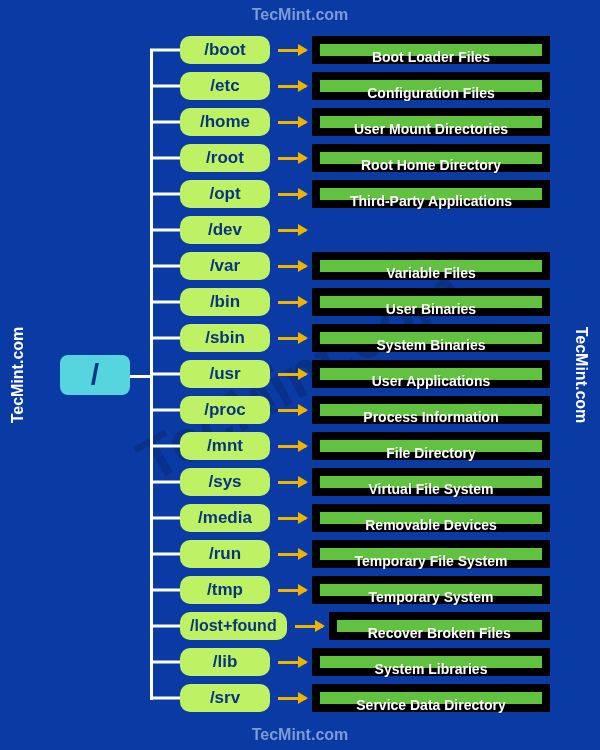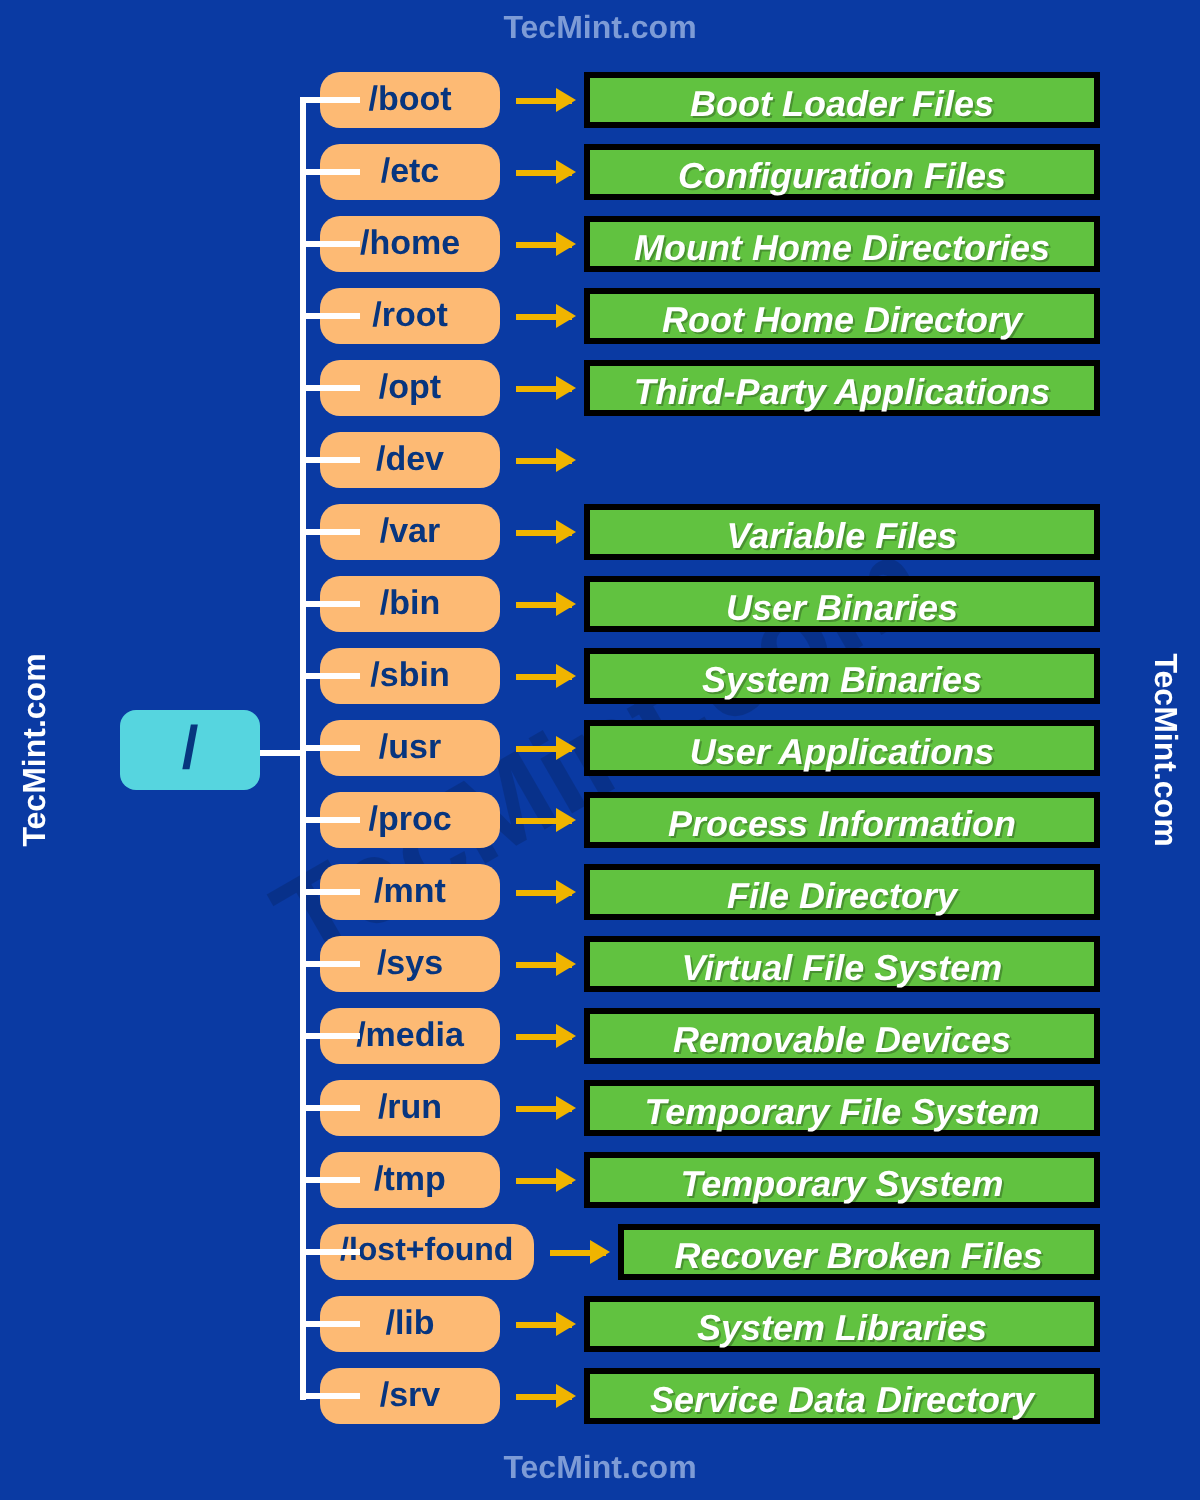--- a/index.html
+++ b/index.html
@@ -47,38 +47,38 @@
   }
   .rows{position:absolute;left:0;top:0;right:0}
   .row{
     position:relative;height:36px;display:flex;align-items:center;
   }
   .branch{
     position:absolute;left:20px;top:50%;width:30px;height:3px;background:#fff;
     transform:translateY(-50%);
   }
   .dir{
-    margin-left:30px;
+    margin-left:50px;
     min-width:90px;padding:0 10px;height:28px;line-height:28px;
-    background:#fdba74;border-radius:10px;
+    background:#bef264;border-radius:10px;
     color:#07357f;font-weight:bold;font-size:17px;text-align:center;
     white-space:nowrap;box-sizing:border-box;
   }
   .dir.small{font-size:16px}
   .arrow{
     flex:0 0 28px;height:3px;background:#f0b400;position:relative;margin:0 6px 0 8px;
   }
   .arrow::after{
     content:"";position:absolute;right:-2px;top:50%;transform:translateY(-50%);
     border-left:10px solid #f0b400;border-top:6px solid transparent;border-bottom:6px solid transparent;
   }
   .desc{
     flex:1;height:28px;line-height:26px;
-    background:#61c240;border:3px solid #000000;box-sizing:border-box;
-    color:#fff;font-weight:bold;font-style:italic;font-size:18px;text-align:center;
+    background:#61c240;border:8px solid #000000;box-sizing:border-box;
+    color:#fff;font-weight:bold;font-size:14px;text-align:center;
     text-shadow:1px 1px 0 rgba(0,0,0,.25);
     white-space:nowrap;padding:0 6px;
   }
 </style>
 </head>
 <body>
 
 <div class="watermark-top">TecMint.com</div>
 <div class="watermark-bottom">TecMint.com</div>
 <div class="watermark-left">TecMint.com</div>
@@ -100,21 +100,21 @@
       <div class="row">
         <div class="branch"></div>
         <div class="dir">/etc</div>
         <div class="arrow"></div>
         <div class="desc">Configuration Files</div>
       </div>
       <div class="row">
         <div class="branch"></div>
         <div class="dir">/home</div>
         <div class="arrow"></div>
-        <div class="desc">Mount Home Directories</div>
+        <div class="desc">User Mount Directories</div>
       </div>
       <div class="row">
         <div class="branch"></div>
         <div class="dir">/root</div>
         <div class="arrow"></div>
         <div class="desc">Root Home Directory</div>
       </div>
       <div class="row">
         <div class="branch"></div>
         <div class="dir">/opt</div>

